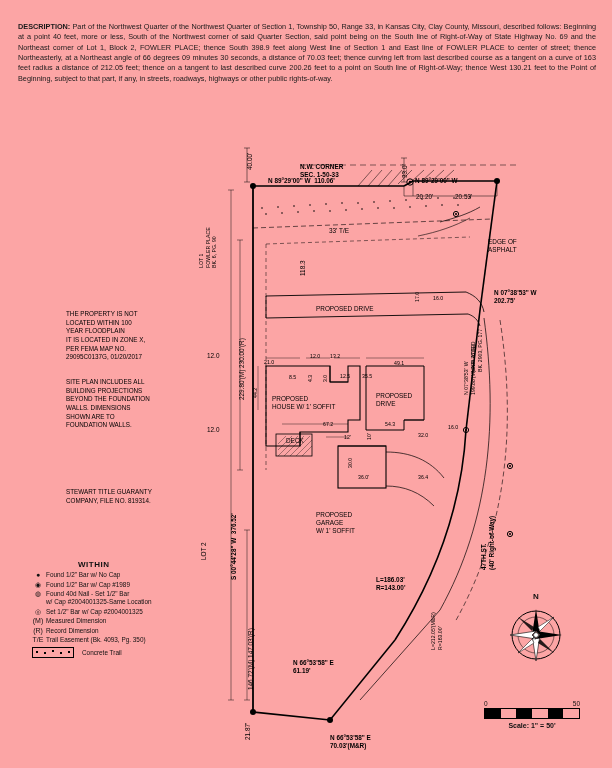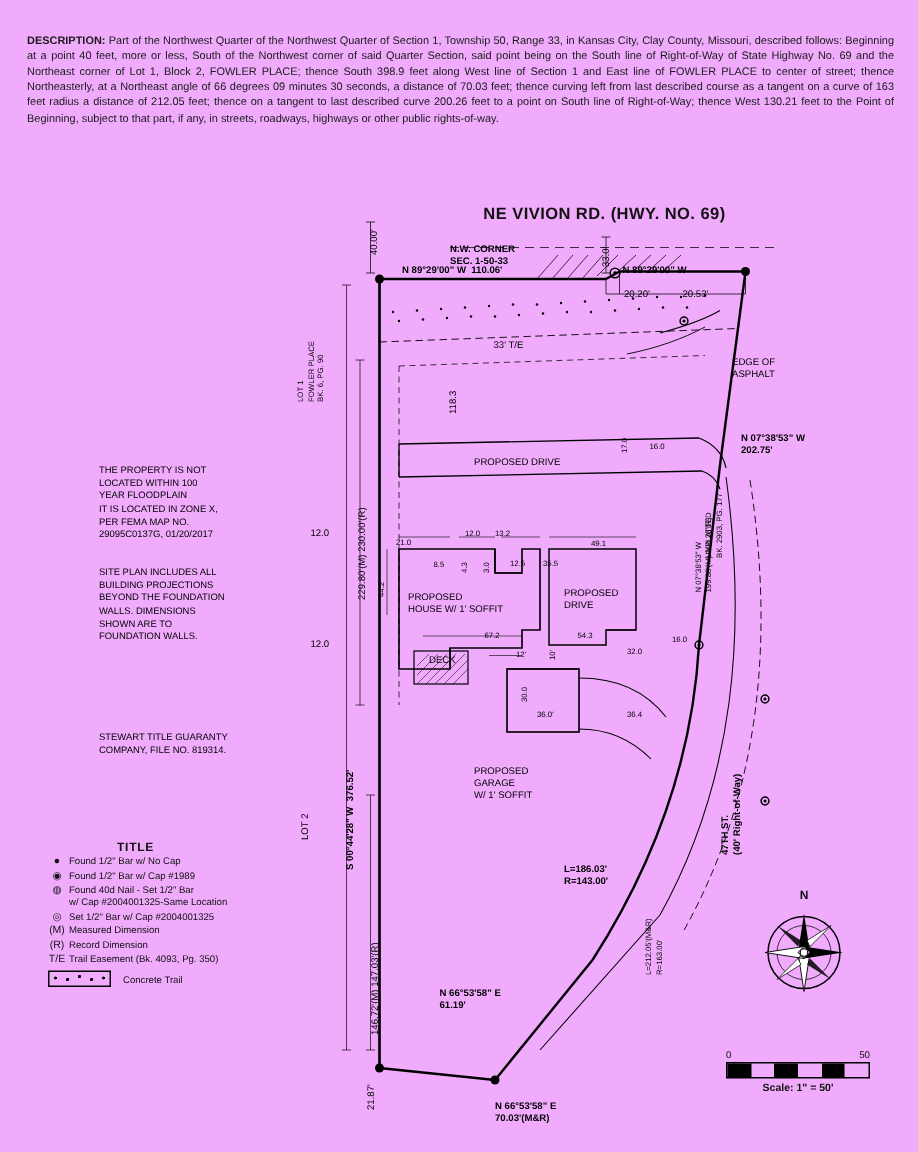--- a/index.html
+++ b/index.html
@@ -11,21 +11,21 @@
     width: 612px;
     height: 768px;
     position: relative;
     font-family: "Liberation Sans", sans-serif;
     color: #111;
     overflow: hidden;
   }
   #sheet {
     position: absolute;
     inset: 0;
-    background: #f0abfc;
+    background: #fca5a5;
   }
   .desc {
     position: absolute;
     left: 18px;
     top: 22px;
     width: 578px;
     font-size: 7.3px;
     line-height: 1.42;
     text-align: justify;
     color: #1a1a1a;
@@ -159,21 +159,20 @@
     font-weight: bold;
   }
 </style>
 </head>
 <body>
 
 <div id="sheet">
 
   <div class="desc"><b>DESCRIPTION:</b><span>  Part of the Northwest Quarter of the Northwest Quarter of Section 1, Township 50, Range 33, in Kansas City, Clay County, Missouri, described follows: Beginning at a point 40 feet, more or less, South of the Northwest corner of said Quarter Section, said point being on the South line of Right-of-Way of State Highway No. 69 and the Northeast corner of Lot 1, Block 2, FOWLER PLACE; thence South 398.9 feet along West line of Section 1 and East line of FOWLER PLACE to center of street; thence Northeasterly, at a Northeast angle of 66 degrees 09 minutes 30 seconds, a distance of 70.03 feet; thence curving left from last described course as a tangent on a curve of 163 feet radius a distance of 212.05 feet; thence on a tangent to last described curve 200.26 feet to a point on South line of Right-of-Way; thence West 130.21 feet to the Point of Beginning, subject to that part, if any, in streets, roadways, highways or other public rights-of-way.</span></div>
 
-  <div class="title-main">NE VIVION RD. (HWY. NO. 69)</div>
 
   <svg class="plan" viewBox="0 0 612 768">
 
     <line x1="253" y1="186" x2="404" y2="186" stroke="#000" stroke-width="1.6"></line>
     <line x1="404" y1="186" x2="413" y2="181" stroke="#000" stroke-width="1.6"></line>
     <line x1="413" y1="181" x2="497" y2="181" stroke="#000" stroke-width="1.6"></line>
 
     <line x1="300" y1="165" x2="520" y2="165" stroke="#000" stroke-width="0.5" stroke-dasharray="6,4"></line>
     <g stroke="#000" stroke-width="0.5">
       <line x1="358" y1="186" x2="372" y2="170"></line>
@@ -414,21 +413,21 @@
     <div>SHOWN ARE TO</div>
     <div>FOUNDATION WALLS.</div>
   </div>
 
   <div class="note" style="left:66px; top:488px; width:150px;">
     <div>STEWART TITLE GUARANTY</div>
     <div>COMPANY, FILE NO. 819314.</div>
   </div>
 
   <div class="legend">
-    <div class="lg-title">TITLE</div>
+    <div class="lg-title">WITHIN</div>
     <div class="legend-row">
       <div class="legend-sym">●</div>
       <div class="legend-txt">Found 1/2" Bar w/ No Cap</div>
     </div>
     <div class="legend-row">
       <div class="legend-sym">◉</div>
       <div class="legend-txt">Found 1/2" Bar w/ Cap #1989</div>
     </div>
     <div class="legend-row">
       <div class="legend-sym">◍</div>

